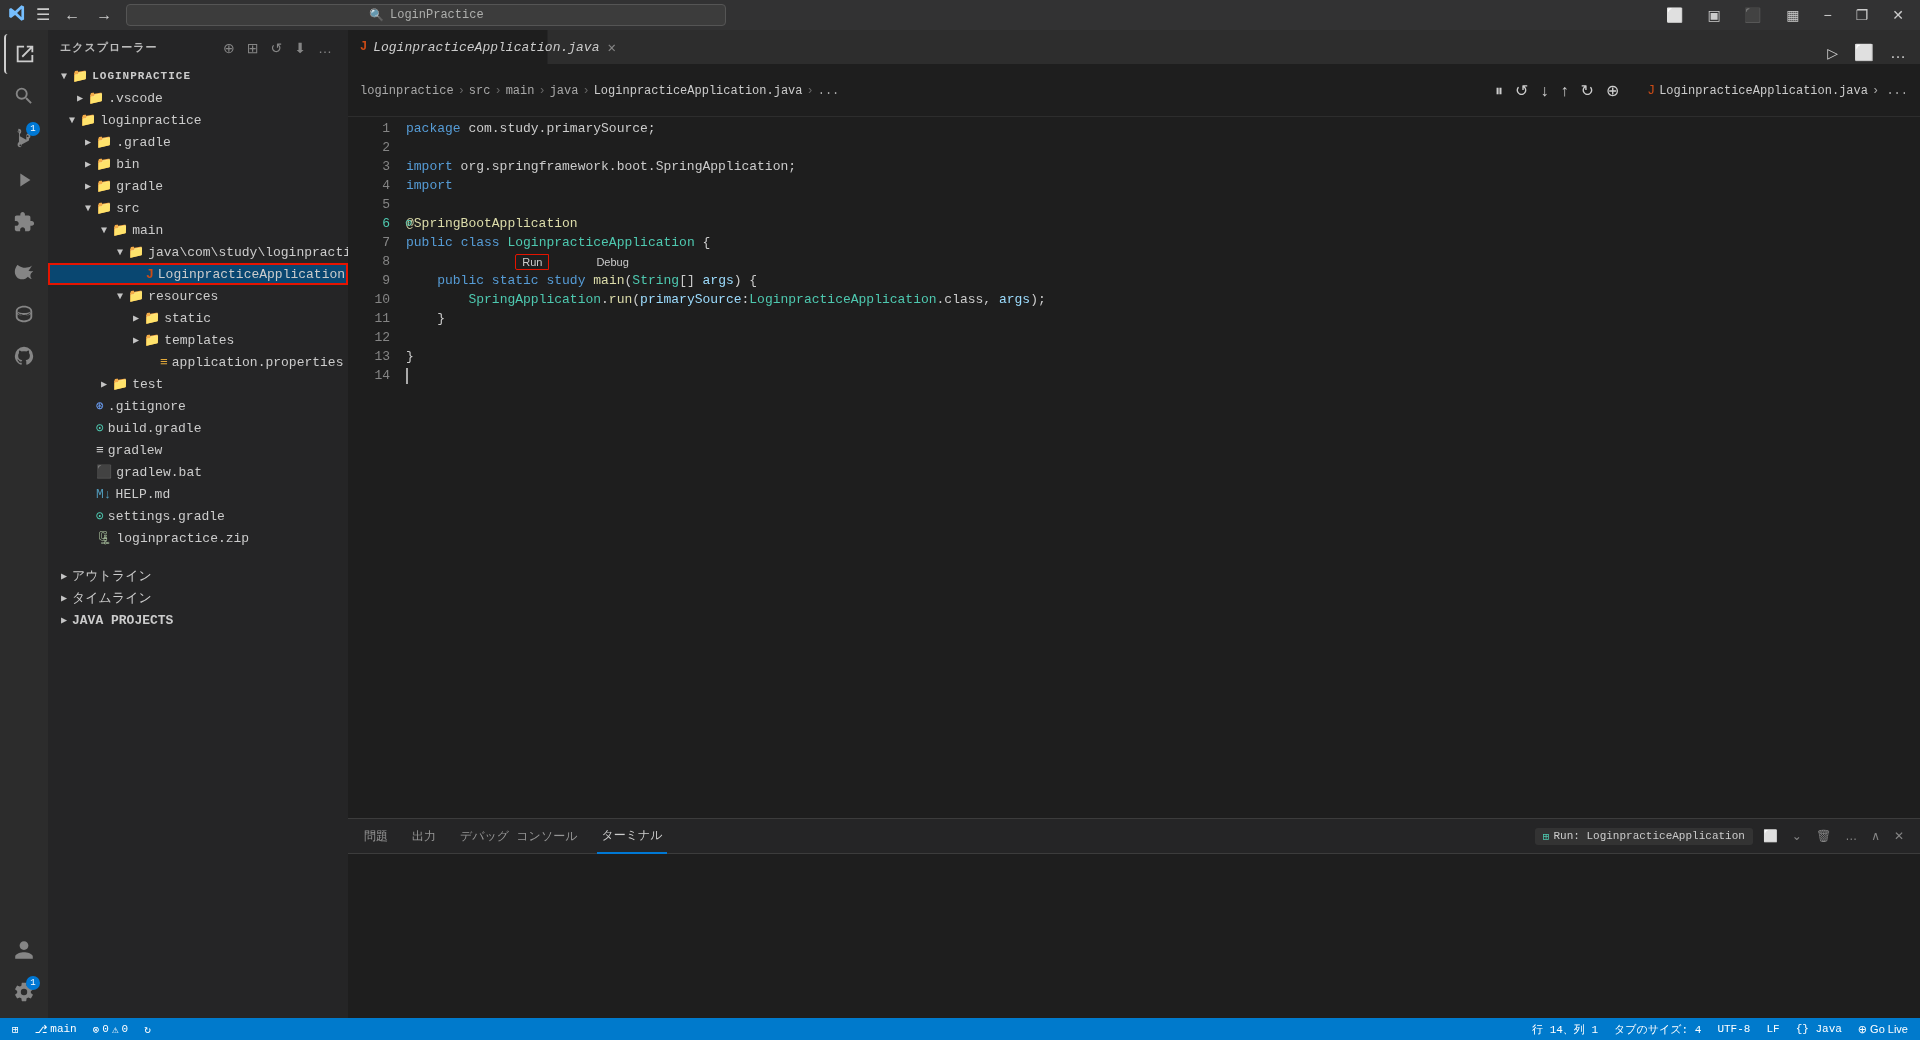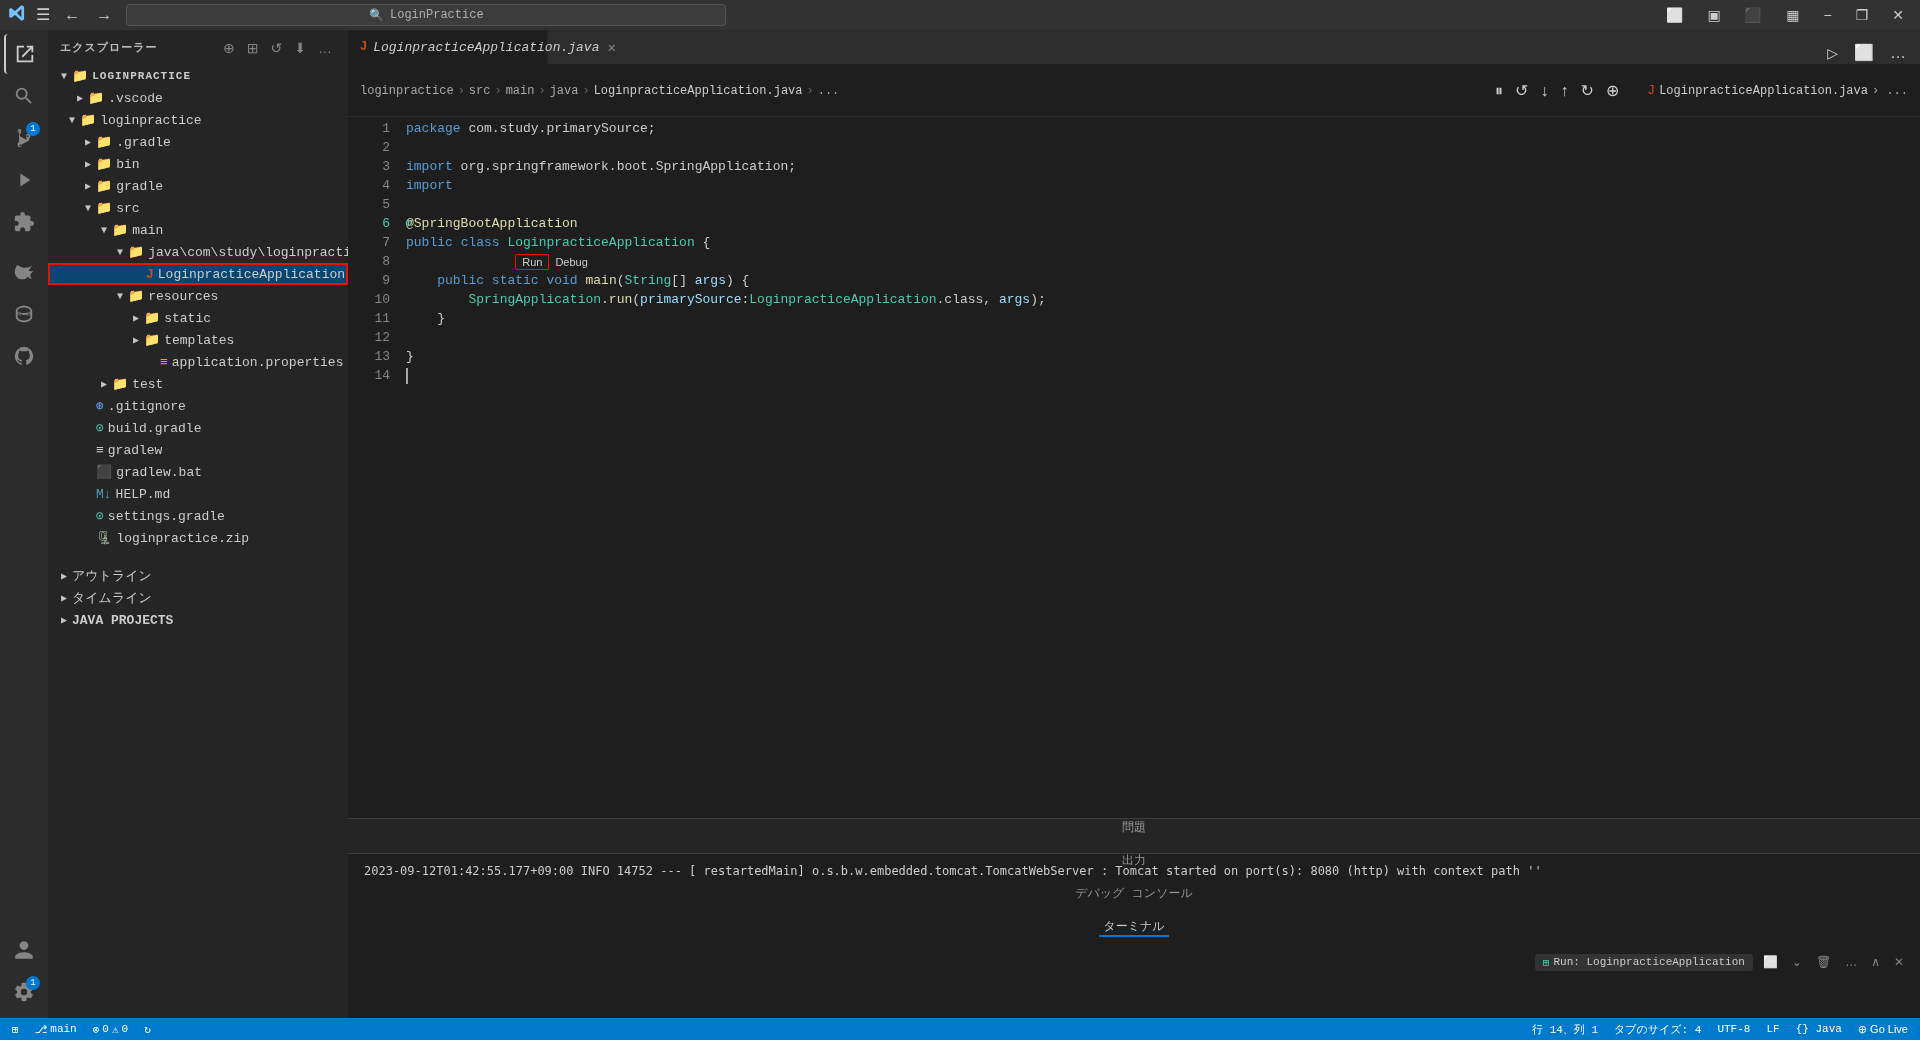--- a/index.html
+++ b/index.html
@@ -303,21 +303,20 @@
       border-top: 1px solid #3c3c3c;
     }
     .panel-tabs {
       height: 35px;
       background: #252526;
       display: flex;
       align-items: center;
       padding: 0 12px;
       gap: 16px;
       border-bottom: 1px solid #3c3c3c;
-      flex-direction: column;
     }
     .panel-tab {
       height: 35px;
       display: flex;
       align-items: center;
       font-size: 12px;
       color: #969696;
       cursor: pointer;
       padding: 0 4px;
     }
@@ -732,26 +731,26 @@
 
         <div class="code-line">
           <span class="kw">public</span><span class="plain"> </span><span class="kw">class</span><span class="plain"> </span><span class="type">LoginpracticeApplication</span><span class="plain"> {</span>
         </div>
 
         <div class="code-line">
           &nbsp;&nbsp;&nbsp;&nbsp;
           
           <span style="display:inline-flex;gap:0;margin-right:4px;vertical-align:middle;">
             <button style="background:none;border:1px solid #e51400;color:#cccccc;font-size:11px;padding:0 6px;height:16px;cursor:pointer;border-radius:2px 0 0 2px;">Run</button>
-            <button style="background:none;border:none;border-left:0;color:#cccccc;font-size:11px;padding:0 6px;height:16px;cursor:pointer;">Debug</button>
+            <button style="background:none;border:none;border-left:0;color:#cccccc;font-size:11px;padding:0 6px;height:16px;cursor:pointer;margin-left:41px;">Debug</button>
           </span>
         </div>
 
         <div class="code-line">
-          <span class="plain">    </span><span class="kw">public</span><span class="plain"> </span><span class="kw">static</span><span class="plain"> </span><span class="kw">void</span><span class="plain"> </span><span class="method">main</span><span class="plain">(</span><span class="type">String</span><span class="plain">[] </span><span class="param">args</span><span class="plain">) {</span>
+          <span class="plain">    </span><span class="kw">public</span><span class="plain"> </span><span class="kw">static</span><span class="plain"> </span><span class="kw">study</span><span class="plain"> </span><span class="method">main</span><span class="plain">(</span><span class="type">String</span><span class="plain">[] </span><span class="param">args</span><span class="plain">) {</span>
         </div>
 
         <div class="code-line">
           <span class="plain">        </span><span class="type">SpringApplication</span><span class="plain">.</span><span class="method">run</span><span class="plain">(</span><span class="param">primarySource</span><span class="plain">:</span><span class="type">LoginpracticeApplication</span><span class="plain">.class, </span><span class="param">args</span><span class="plain">);</span>
         </div>
 
         <div class="code-line">
           <span class="plain">    }</span>
         </div>
 
@@ -788,21 +787,20 @@
           </span>
           <button class="panel-action-btn">⬜</button>
           <button class="panel-action-btn">⌄</button>
           <button class="panel-action-btn">🗑</button>
           <button class="panel-action-btn">…</button>
           <button class="panel-action-btn">∧</button>
           <button class="panel-action-btn">✕</button>
         </div>
       </div>
       <div class="panel-content">
-        <div>2023-09-12T01:42:55.177+09:00  INFO 14752 --- [  restartedMain] o.s.b.w.embedded.tomcat.TomcatWebServer  : Tomcat started on port(s): 8080 (http) with context path ''</div>
       </div>
     </div>
   </div>
 </div>
 
 <div class="status-bar">
   <div class="status-bar-left">
     <div class="status-item">
       <span>⊞</span>
     </div>

